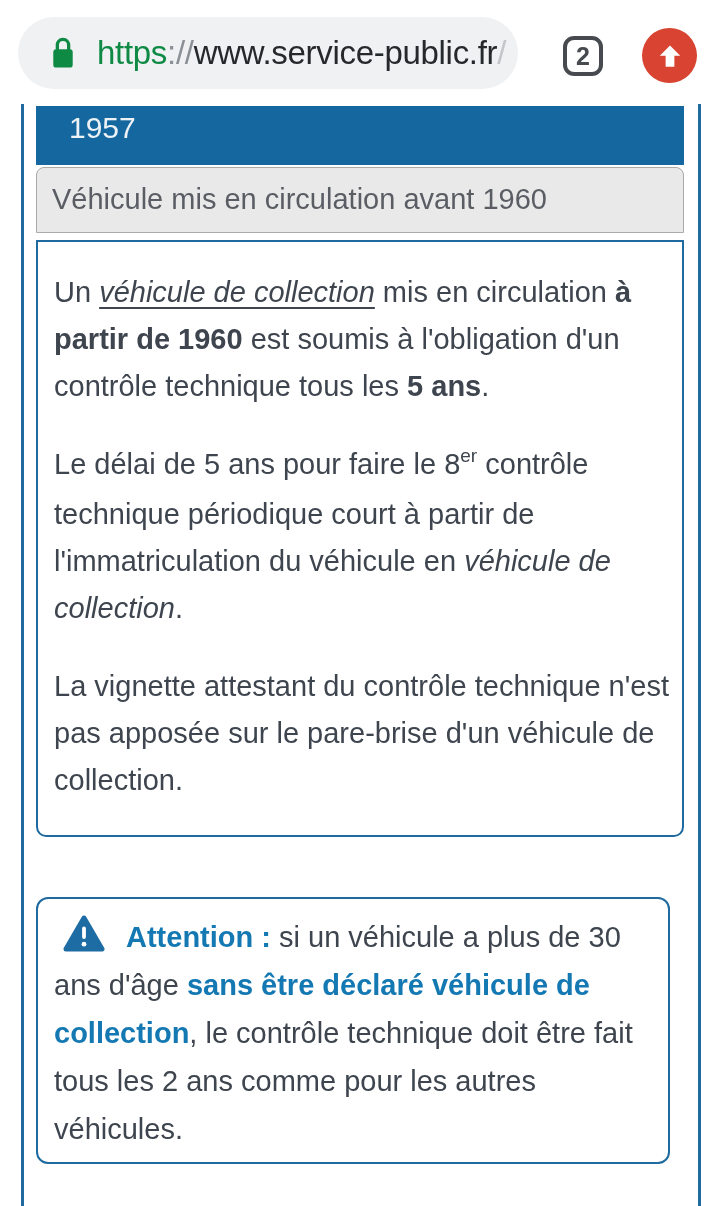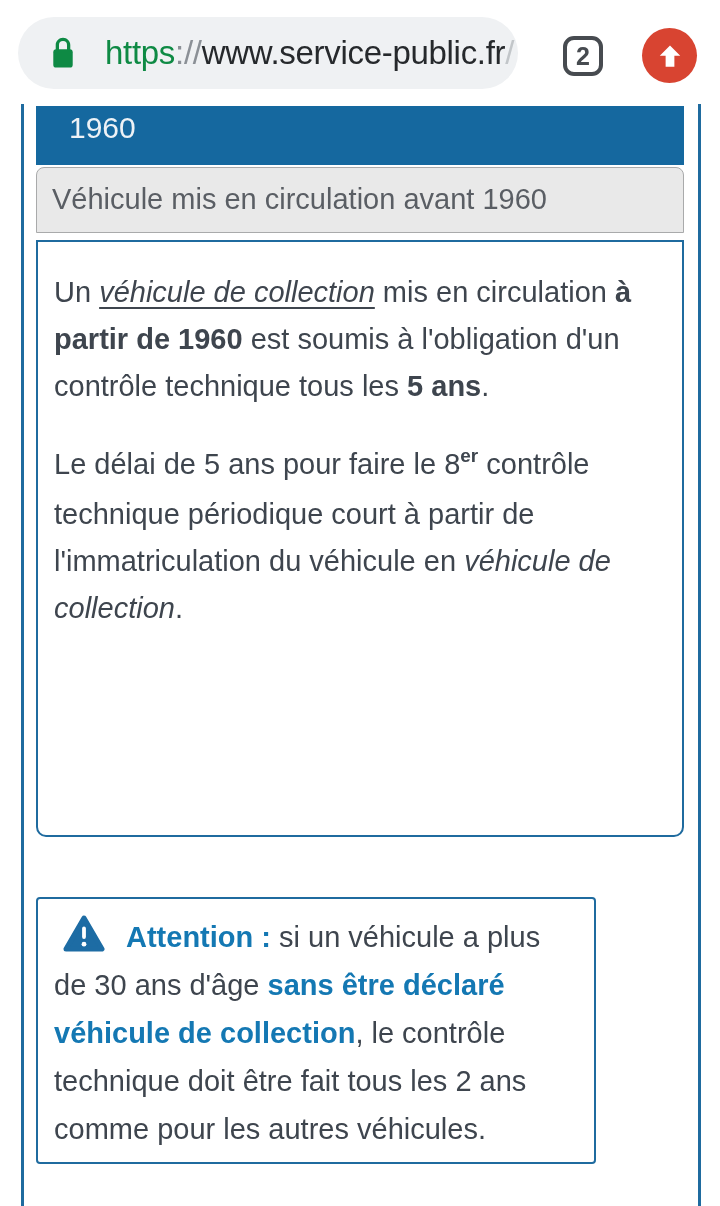--- a/index.html
+++ b/index.html
@@ -8,21 +8,21 @@
     width:720px; height:1206px; position:relative; overflow:hidden;
     font-family:"Liberation Sans","DejaVu Sans",sans-serif;
     -webkit-font-smoothing:antialiased;
   }
   
   .browser-bar { position:absolute; left:0; top:0; width:720px; height:97px; background:#fff; }
   .omnibox {
     position:absolute; left:18px; top:17px; width:500px; height:72px;
     background:#eff1f3; border-radius:36px;
     display:flex; align-items:center; padding-left:30px;
-    overflow:hidden; white-space:nowrap;gap:8px;
+    overflow:hidden; white-space:nowrap;
   }
   .lock { width:30px; height:34px; flex:0 0 auto; margin-right:19px; }
   .url { font-size:33px; letter-spacing:-0.3px; }
   .u-scheme { color:#0e8a44; }
   .u-sep { color:#8b9096; }
   .u-host { color:#26292c; }
   .u-trunc { color:#c2c6c9; }
   .tab-counter {
     position:absolute; left:563px; top:36px; width:40px; height:40px;
     border:4px solid #474b50; border-radius:11px;
@@ -53,31 +53,31 @@
   
   .panel {
     position:absolute; left:36px; top:240px; width:648px; height:597px;
     background:#fff; border:2px solid #1f6b9f; border-radius:0 0 10px 10px;
     padding:27px 4px 0 16px;
     font-size:29px; line-height:47px; color:#3e454e;
   }
   .panel p { margin:0 0 31px; }
   
   .attention {
-    position:absolute; left:36px; top:897px; width:560px; height:267px;
-    background:#fff; border:2px solid #1f6b9f; border-radius:4px;
+    position:absolute; left:36px; top:897px; width:634px; height:267px;
+    background:#fff; border:2px solid #1f6b9f; border-radius:12px;
     padding:14px 15px 0 16px;
     font-size:29px; line-height:48px; color:#3e454e;
   }
   .warn-icon { width:42px; height:38px; vertical-align:-6px; margin:0 21px 0 9px; }
   
   .sg-b  { font-weight:bold; }
   .sg-i  { font-style:italic; }
   .sg-iu { font-style:italic; text-decoration:underline; text-underline-offset:5px; }
-  .sg-sup{ font-size:19px; vertical-align:baseline; position:relative; top:-12px;font-weight:bold; }
+  .sg-sup{ font-size:19px; vertical-align:baseline; position:relative; top:-12px; }
   .sg-bb { font-weight:bold; color:#1478b3; }
 </style>
 </head>
 <body>
 
 <header class="browser-bar">
   <div class="omnibox">
     <svg class="lock" viewBox="0 0 24 28" aria-hidden="true">
       <path fill="#0e8a44" d="M12 1.5c3.3 0 6 2.7 6 6v4h-2.7v-4a3.3 3.3 0 0 0-6.6 0v4H6v-4c0-3.3 2.7-6 6-6z"></path>
       <rect fill="#0e8a44" x="4" y="11" width="16" height="15" rx="2.4"></rect>
@@ -91,30 +91,31 @@
     <svg viewBox="0 0 24 24" aria-hidden="true">
       <path fill="#ffffff" d="M12 3.5l8.2 8.2h-4.7v8.8H8.5v-8.8H3.8z"></path>
     </svg>
   </div>
 </header>
 
 <div class="vline l"></div>
 <div class="vline r"></div>
 
 <div class="tab-active">
-  <span>1960</span>
+  <span>1957</span>
 </div>
 
 <div class="tab-collapsed">
   <span>Véhicule mis en circulation avant 1960</span>
 </div>
 
 <section class="panel">
   <p><span>Un </span><span class="sg-iu">véhicule de collection</span><span> mis en circulation </span><span class="sg-b">à partir de 1960</span><span> est soumis à l'obligation d'un contrôle technique tous les </span><span class="sg-b">5 ans</span><span>.</span></p>
   <p><span>Le délai de 5 ans pour faire le 8</span><span class="sg-sup">er</span><span> contrôle technique périodique court à partir de l'immatriculation du véhicule en </span><span class="sg-i">véhicule de collection</span><span>.</span></p>
+  <p><span>La vignette attestant du contrôle technique n'est pas apposée sur le pare-brise d'un véhicule de collection.</span></p>
 </section>
 
 <aside class="attention">
   <svg class="warn-icon" viewBox="0 0 42 38" aria-hidden="true">
     <path d="M21 3 L39 34 H3 Z" fill="#1d6ca4" stroke="#1d6ca4" stroke-width="5" stroke-linejoin="round"></path>
     <rect x="19.1" y="11.5" width="3.8" height="12.5" rx="1.9" fill="#ffffff"></rect>
     <circle cx="21" cy="29.2" r="2.4" fill="#ffffff"></circle>
   </svg><span><span class="sg-bb">Attention :</span><span> si un véhicule a plus de 30 ans d'âge </span><span class="sg-bb">sans être déclaré véhicule de collection</span><span>, le contrôle technique doit être fait tous les 2 ans comme pour les autres véhicules.</span></span>
 </aside>
 

